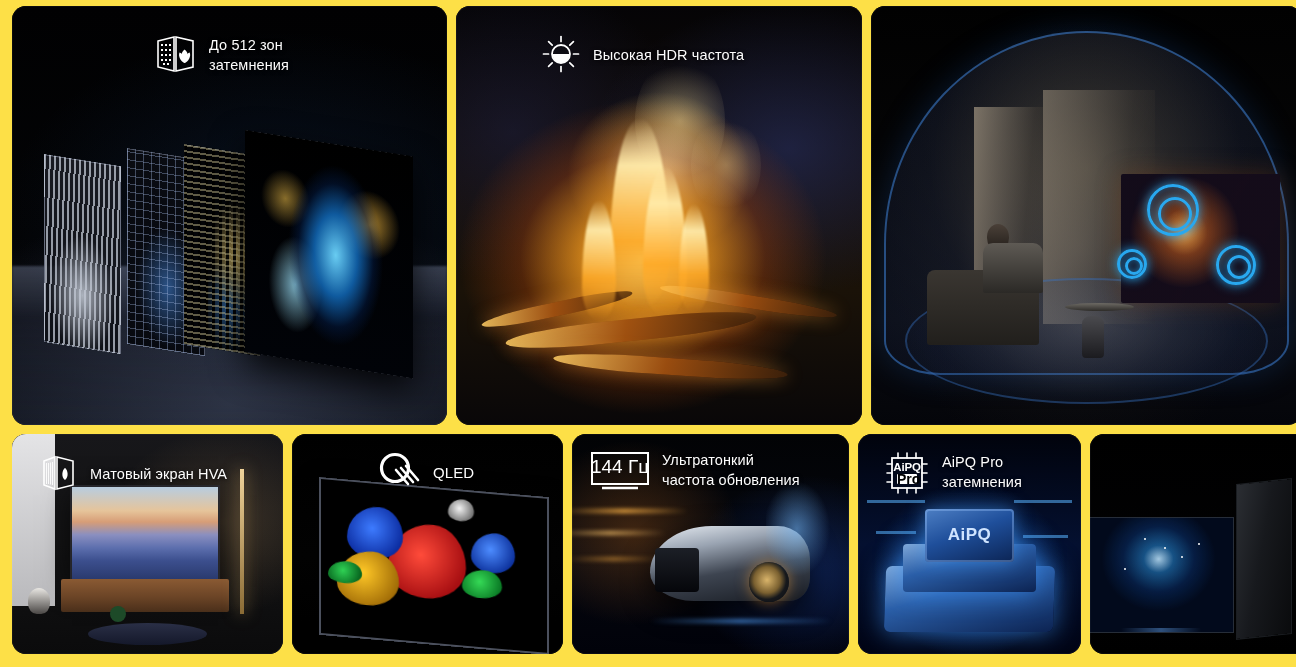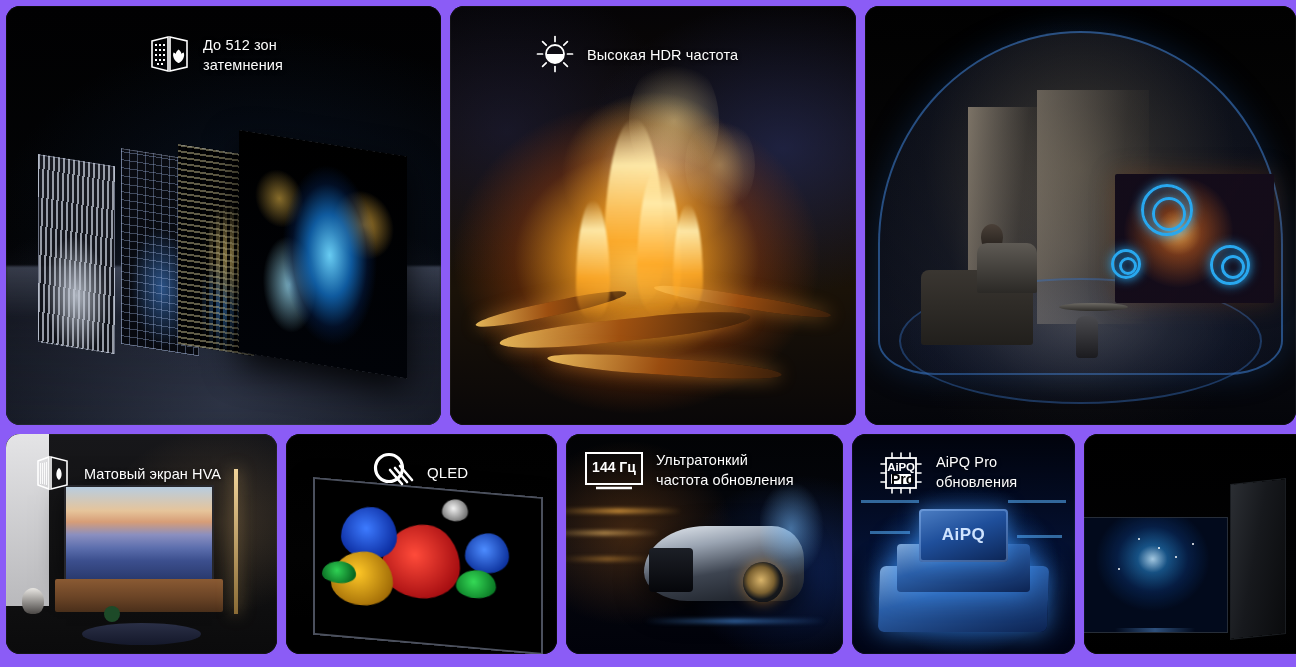--- a/index.html
+++ b/index.html
@@ -5,22 +5,22 @@
   * { box-sizing: border-box; margin: 0; padding: 0; }
   html, body {
     width: 1296px; height: 667px;
     background: #000;
     font-family: "Liberation Sans", sans-serif;
     overflow: hidden;
   }
   #board {
     position: relative;
     width: 1296px; height: 667px;
-    background: #8b5cf6;
-    padding: 6px 6px 7px 6px;
+    background: #fde047;
+    padding: 6px 6px 7px 12px;
     display: flex;
     flex-direction: column;
     gap: 9px;
   }
   .row { display: flex; gap: 9px; }
   .row-top { height: 419px; }
   .row-bottom { height: 220px; }
 
   .card {
     position: relative;
@@ -468,21 +468,21 @@
         <div class="wheel" style="left:64%;top:58%;width:40px;height:40px"></div>
         <div style="position:absolute;left:70%;top:18%;width:28%;height:50%;background:radial-gradient(60% 60% at 40% 50%, rgba(120,190,255,.55), rgba(10,30,80,0) 72%)"></div>
       </div>
 
       <div class="card-head head-b3">
         <span class="ico" style="position:relative;width:60px;height:42px">
           <svg width="60" height="42" viewBox="0 0 60 42" style="position:absolute;inset:0">
             <rect x="2" y="3" width="56" height="31" fill="none" stroke="#fff" stroke-width="2"></rect>
             <line x1="12" y1="38" x2="48" y2="38" stroke="#fff" stroke-width="2.4"></line>
           </svg>
-          <span style="position:absolute;left:0;top:0;width:60px;height:34px;display:flex;align-items:center;justify-content:center;color:#fff;font-size:14px;font-weight:bold;">144 Гц</span>
+          <span style="position:absolute;left:0;top:0;width:60px;height:34px;display:flex;align-items:center;justify-content:center;color:#fff;font-size:19px;font-weight:normal;">144 Гц</span>
         </span>
         <span class="lbl">Ультратонкий
 частота обновления</span>
       </div>
     </div>
 
     <div class="card" style="width:223px">
       <div class="art c7-bg">
         <div class="trace" style="left:4%;top:30%;width:26%;height:3px"></div>
         <div class="trace" style="left:70%;top:30%;width:26%;height:3px"></div>
@@ -509,21 +509,21 @@
                 <line x1="3" y1="32" x2="8" y2="32"></line>
               <line x1="38" y1="14" x2="43" y2="14"></line>
                 <line x1="38" y1="23" x2="43" y2="23"></line>
                 <line x1="38" y1="32" x2="43" y2="32"></line>
             </g>
           </svg>
           <span style="position:absolute;left:0;top:11px;width:46px;text-align:center;color:#fff;font-size:11.5px;font-weight:bold;letter-spacing:-.2px">AiPQ</span>
           <span style="position:absolute;left:13px;top:24px;width:20px;text-align:center;color:#000;background:#fff;font-size:14px;font-weight:bold;border-radius:1px;line-height:10px">Pro</span>
         </span>
         <span class="lbl">AiPQ Pro
-обновления</span>
+затемнения</span>
       </div>
     </div>
 
     <div class="card" style="width:223px">
       <div class="art c8-bg">
         <div class="tvspace" style="left:0%;top:38%;width:64%;height:52%">
           <div class="star" style="left:38%;top:18%"></div>
           <div class="star" style="left:52%;top:26%"></div>
           <div class="star" style="left:64%;top:34%"></div>
           <div class="star" style="left:24%;top:44%"></div>

